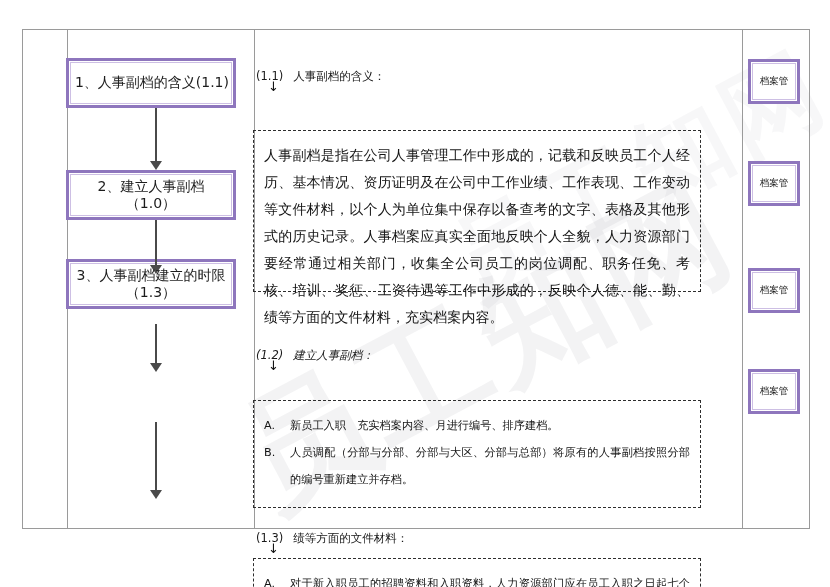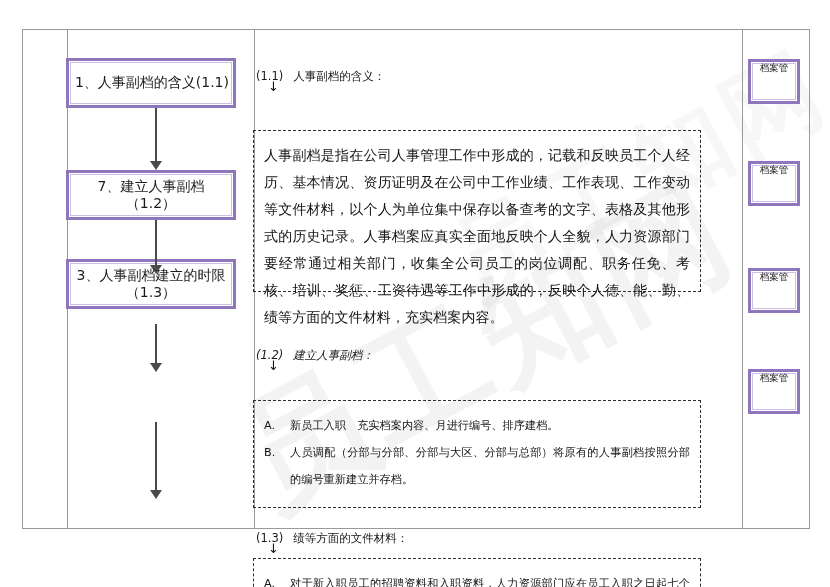--- a/index.html
+++ b/index.html
@@ -166,21 +166,21 @@
   }
   .side-box {
     position: absolute;
     left: 29px;
     width: 52px;
     height: 45px;
     box-sizing: border-box;
     border: 3px solid #8e76bd;
     background: #ffffff;
     display: flex;
-    align-items: flex-start;
+    align-items: center;
     justify-content: center;
     font-size: 9.5px;
     color: #1c1c1c;
   }
   .side-box::before {
     content: "";
     position: absolute;
     left: 1px; top: 1px; right: 1px; bottom: 1px;
     border: 1px solid #cdbfe4;
     pointer-events: none;
@@ -282,21 +282,21 @@
     <div class="flow-box b1">
       <span class="txt">1、人事副档的含义(1.1)</span>
     </div>
 
     <div class="connector c1">
       <div class="line"></div>
       <div class="head"></div>
     </div>
 
     <div class="flow-box b2">
-      <span class="txt">7、建立人事副档（1.2）</span>
+      <span class="txt">2、建立人事副档（1.0）</span>
     </div>
 
     <div class="connector c2">
       <div class="line"></div>
       <div class="head"></div>
     </div>
 
     <div class="flow-box b3">
       <span class="txt">3、人事副档建立的时限（1.3）</span>
     </div>

